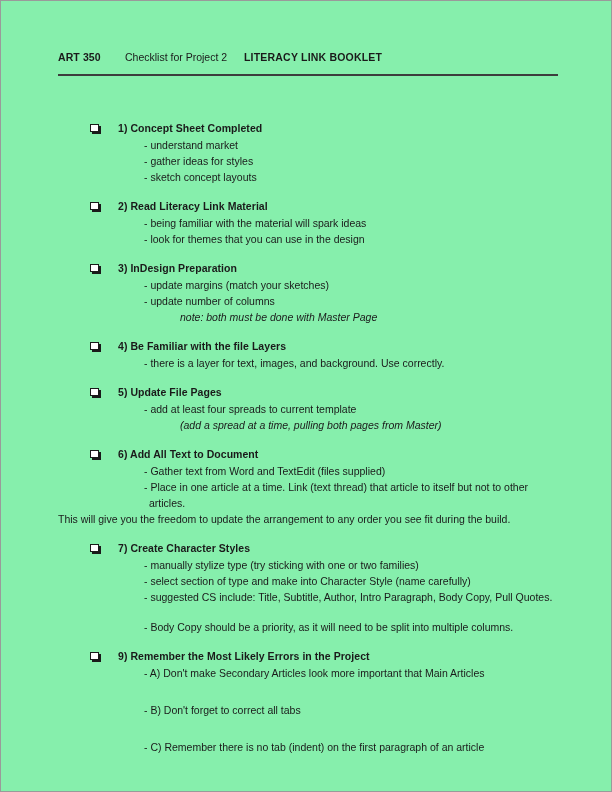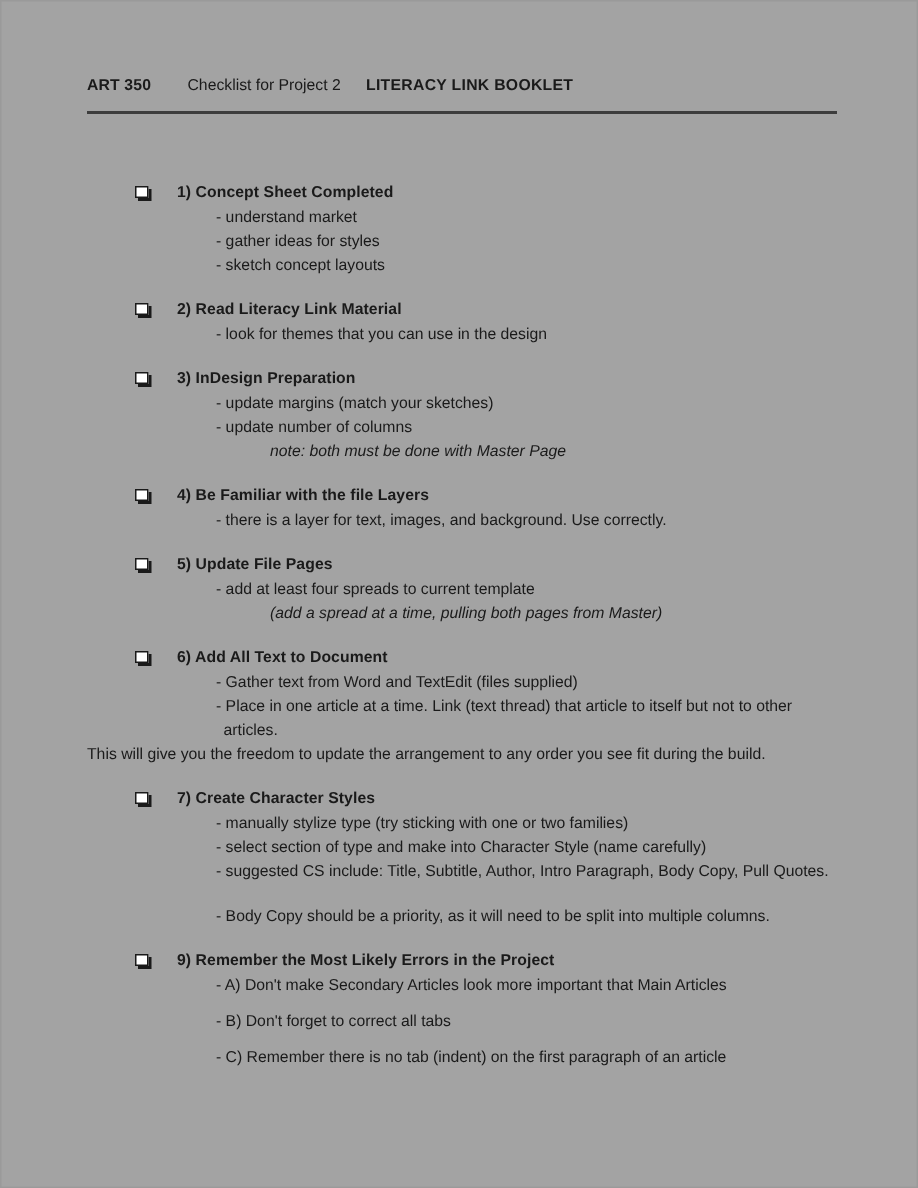--- a/index.html
+++ b/index.html
@@ -10,21 +10,21 @@
   }
   body {
     font-family: "Liberation Sans", sans-serif;
     color: #1a1a1a;
   }
   .page {
     position: relative;
     width: 612px;
     height: 792px;
     box-sizing: border-box;
-    background: #a3a3a3;
+    background: #86efac;
     border: 1px solid #9a9a9a;
     overflow: hidden;
   }
   .sheet {
     position: absolute;
     left: 57px;
     top: 0;
     width: 500px;
   }
 
@@ -105,21 +105,21 @@
   }
   .sub {
     padding-left: 91px;
     font-size: 10.5px;
     font-weight: normal;
     line-height: 16px;
     text-indent: -5px;
   }
   .sub.spaced {
     line-height: 16px;
-    margin-top: 8px;
+    margin-top: 21px;
   }
   .sub.note {
     padding-left: 122px;
     font-style: italic;
     text-indent: 0;
   }
   .sub.full {
     padding-left: 0;
     text-indent: 0;
   }
@@ -143,20 +143,21 @@
           <div class="item-head"><span class="checkbox"></span><span>1) Concept Sheet Completed</span></div>
           <div class="subs">
             <div class="sub ">- understand market</div>
             <div class="sub ">- gather ideas for styles</div>
             <div class="sub ">- sketch concept layouts</div>
           </div>
         </div>
         <div class="item">
           <div class="item-head"><span class="checkbox"></span><span>2) Read Literacy Link Material</span></div>
           <div class="subs">
+            <div class="sub ">- being familiar with the material will spark ideas</div>
             <div class="sub ">- look for themes that you can use in the design</div>
           </div>
         </div>
         <div class="item">
           <div class="item-head"><span class="checkbox"></span><span>3) InDesign Preparation</span></div>
           <div class="subs">
             <div class="sub ">- update margins (match your sketches)</div>
             <div class="sub ">- update number of columns</div>
             <div class="sub note">note: both must be done with Master Page</div>
           </div>

